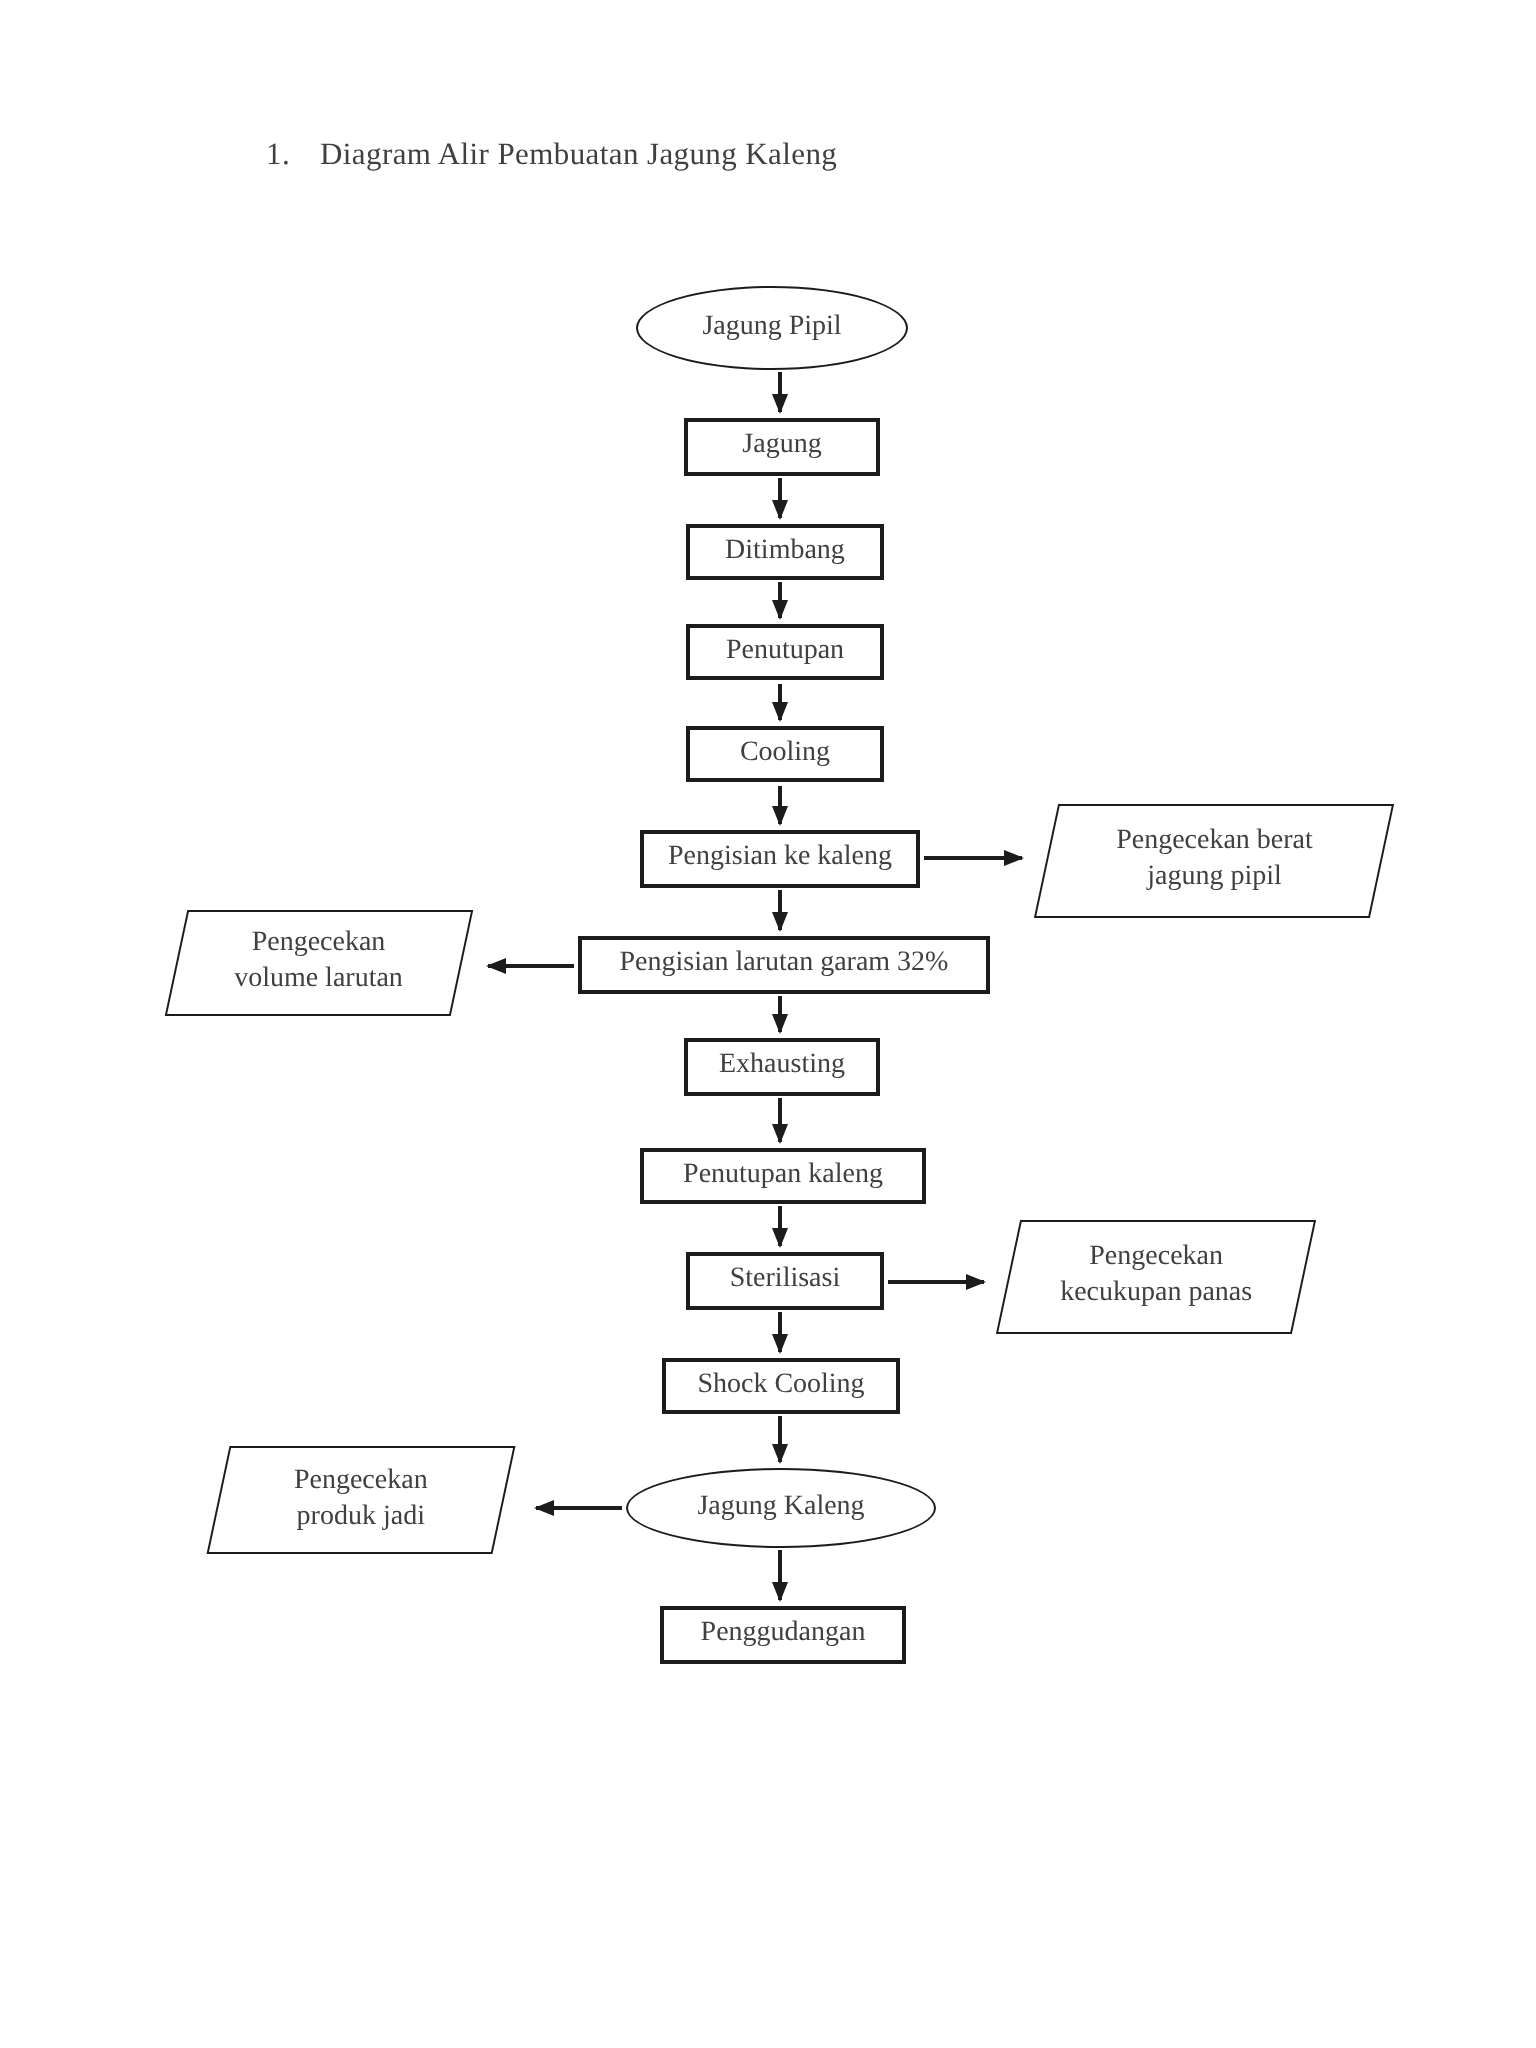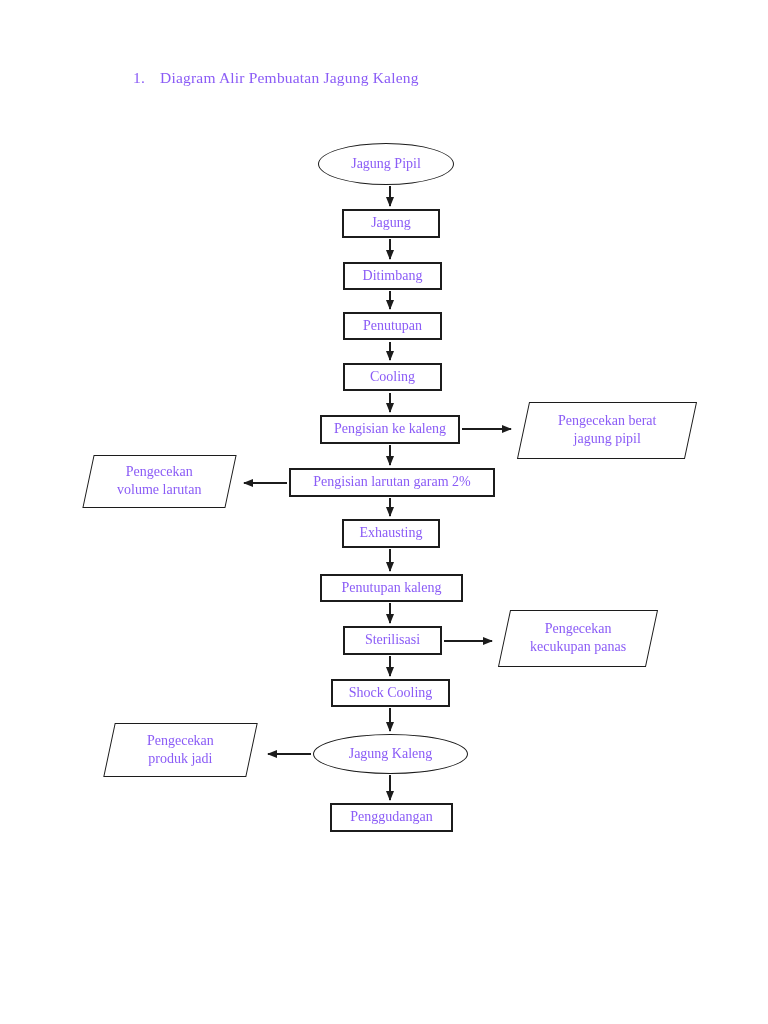--- a/index.html
+++ b/index.html
@@ -1,18 +1,18 @@
 <!DOCTYPE html>
 <html><head>
 <meta charset="utf-8">
 <style>
   html,body { margin:0; padding:0; background:#ffffff; }
   .page {
     position:relative; width:735px; height:1024px; background:#ffffff;
-    font-family:"Liberation Serif", serif; color:#8b5cf6; overflow:hidden;
+    font-family:"Liberation Serif", serif; color:#404040; overflow:hidden;
   }
   .doc-title {
     position:absolute; left:133px; top:69px; font-size:15.5px;
     letter-spacing:0.2px; white-space:nowrap;
   }
   .doc-title .num { display:inline-block; margin-right:15px; }
   .node {
     position:absolute; display:flex; align-items:center; justify-content:center;
     text-align:center; font-size:14px; line-height:1.3; background:#ffffff;
     box-sizing:border-box;
@@ -50,21 +50,21 @@
 
   <div class="node box" style="left:343px; top:363px; width:99px; height:28px;">
     <span>Cooling</span>
   </div>
 
   <div class="node box" style="left:320px; top:415px; width:140px; height:29px;">
     <span>Pengisian ke kaleng</span>
   </div>
 
   <div class="node box" style="left:289px; top:468px; width:206px; height:29px;">
-    <span>Pengisian larutan garam 2%</span>
+    <span>Pengisian larutan garam 32%</span>
   </div>
 
   <div class="node box" style="left:342px; top:519px; width:98px; height:29px;">
     <span>Exhausting</span>
   </div>
 
   <div class="node box" style="left:320px; top:574px; width:143px; height:28px;">
     <span>Penutupan kaleng</span>
   </div>
 

